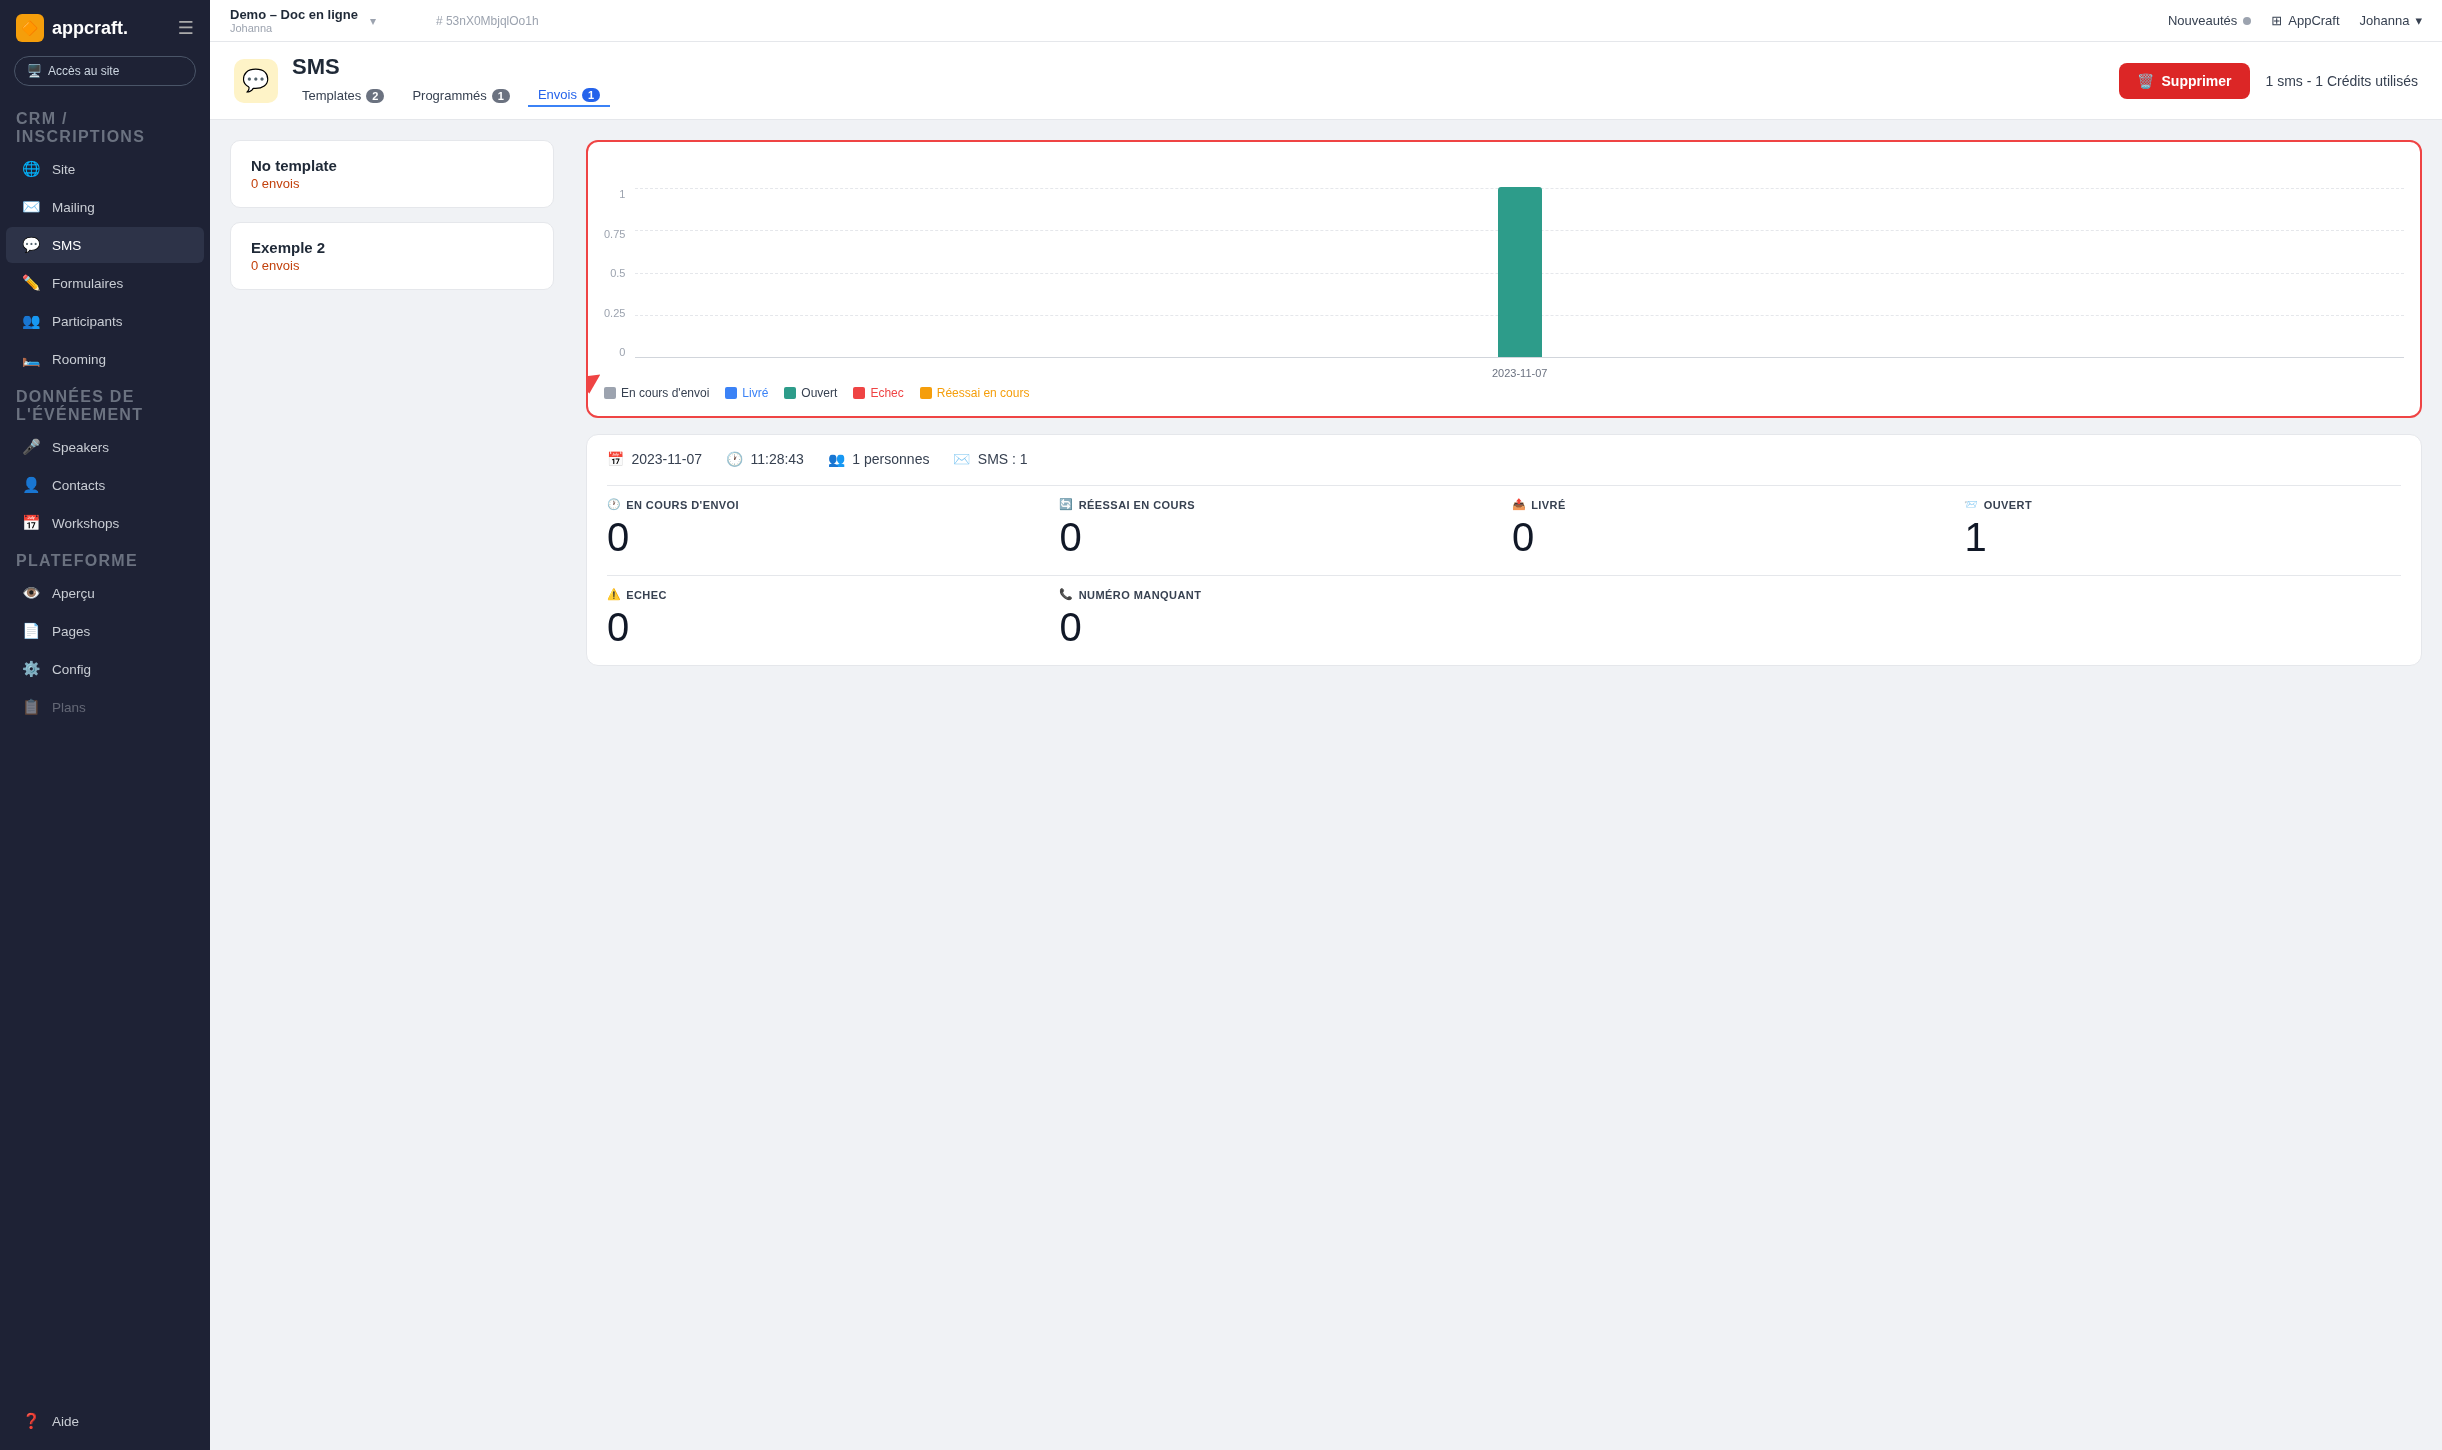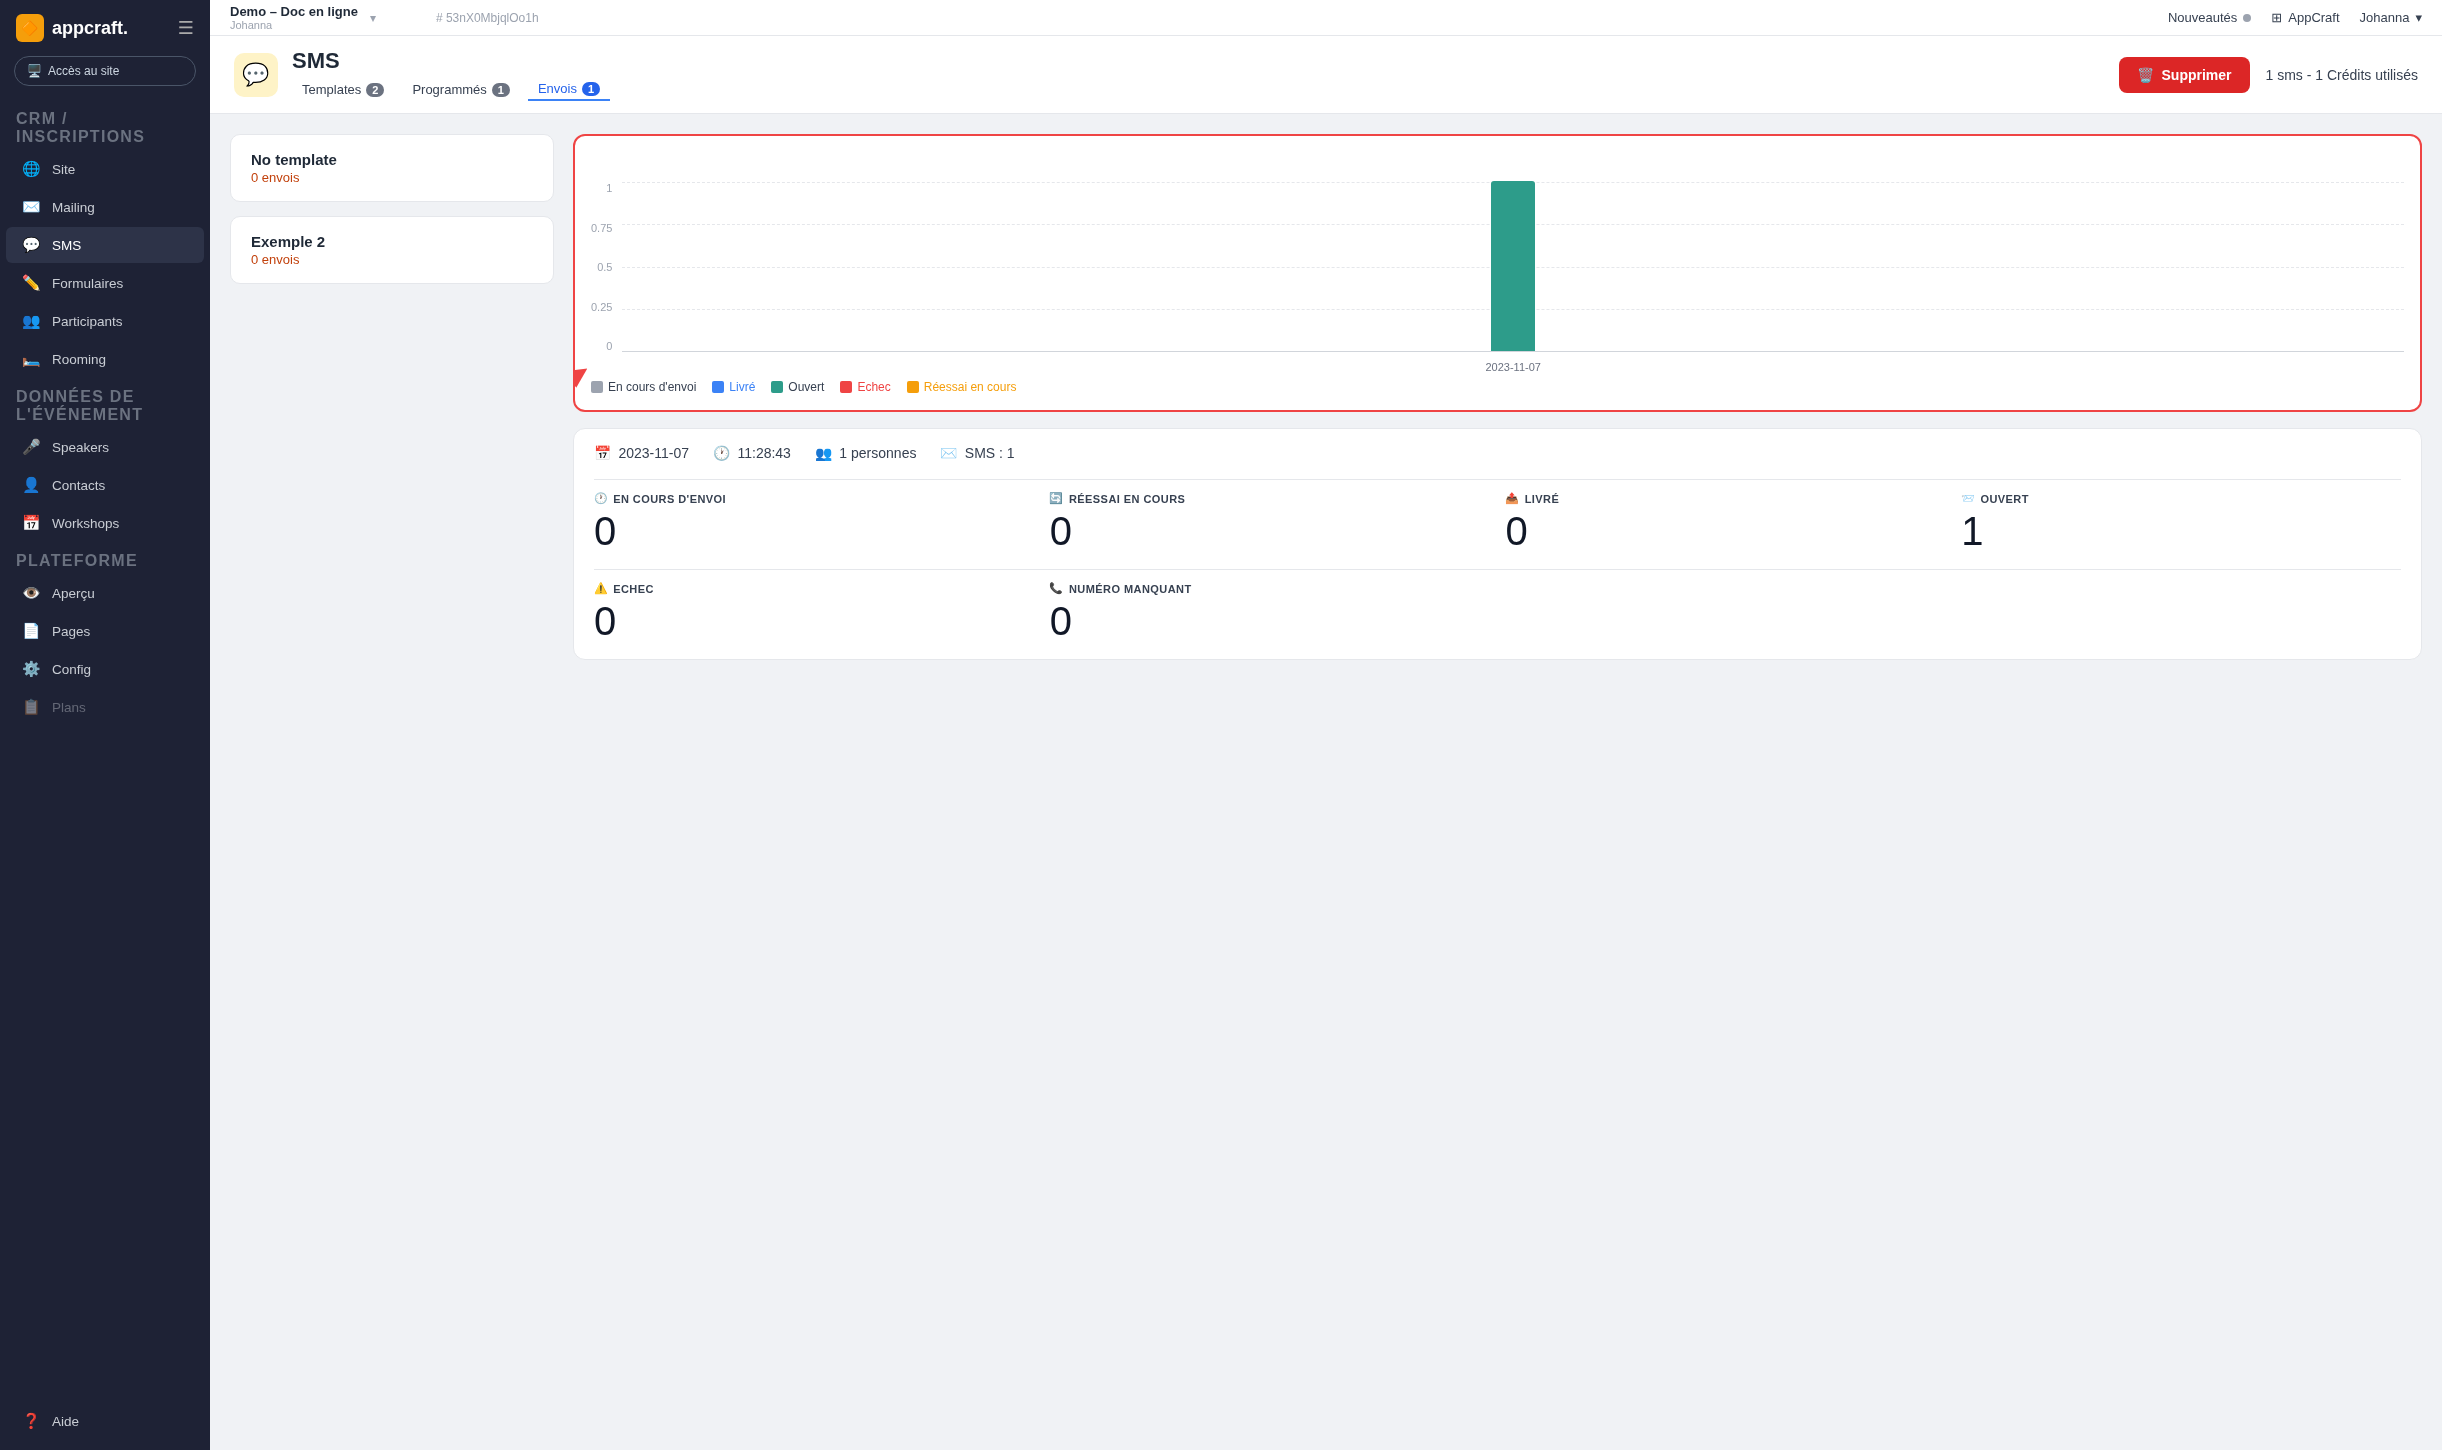--- a/index.html
+++ b/index.html
@@ -97,21 +97,21 @@
       display: flex;
       flex-direction: column;
       overflow: hidden;
     }
 
     
     .topbar {
       background: #fff;
       border-bottom: 1px solid #e5e7eb;
       padding: 0 20px;
-      height: 36px;
+      height: 42px;
       display: flex;
       align-items: center;
       justify-content: space-between;
     }
     .topbar-left {
       display: flex;
       align-items: center;
       gap: 12px;
     }
     .topbar-project {
@@ -250,21 +250,21 @@
     }
     .credits-text {
       font-size: 14px;
       color: #374151;
       font-weight: 500;
     }
 
     
     .sms-body {
       display: flex;
-      gap: 3px;
+      gap: 16px;
       padding: 20px;
       height: calc(100vh - 50px - 74px);
       overflow: hidden;
     }
     .sms-left {
       width: 340px;
       min-width: 280px;
       display: flex;
       flex-direction: column;
       gap: 14px;

